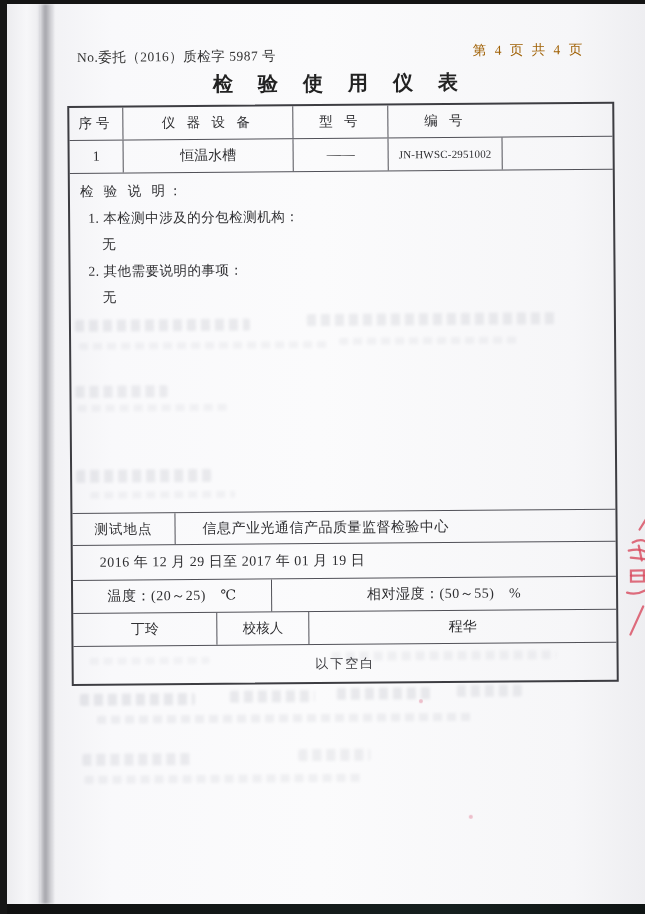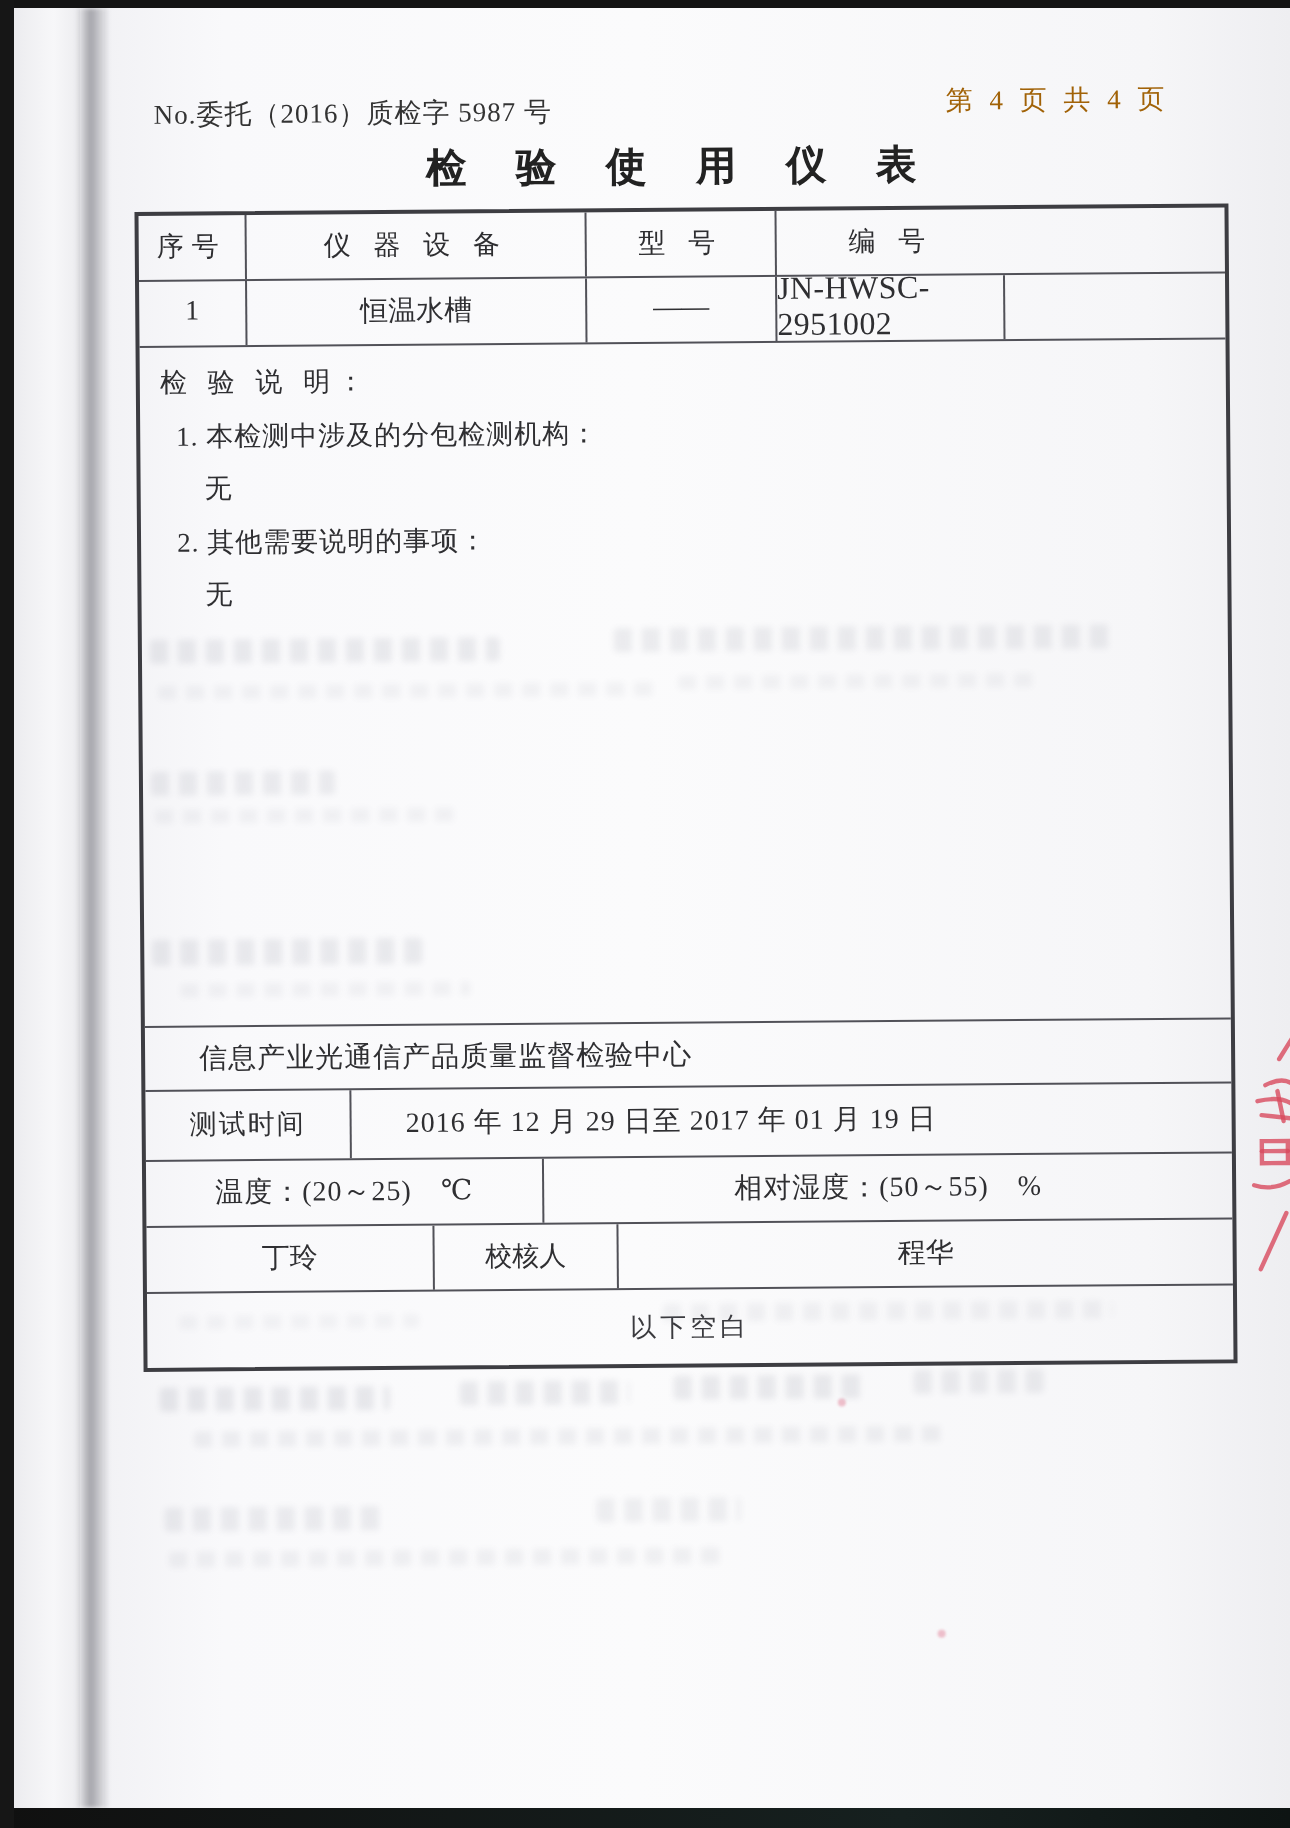--- a/index.html
+++ b/index.html
@@ -31,21 +31,21 @@
   .trow{display:flex;border-bottom:1px solid #515158;}
   .trow:last-child{border-bottom:none;}
   .cell{box-sizing:border-box;border-right:1px solid #515158;display:flex;
         align-items:center;justify-content:center;overflow:hidden;}
   .cell:last-child{border-right:none;}
   .head .cell{font-size:13.5px;letter-spacing:4px;color:#2e2e31;}
   .h33{height:32px;} .h34{height:34px;} .h32{height:31px;} .h38{height:37px;}
   .c0{flex:0 0 54px;} .c1{flex:0 0 170px;} .c2{flex:0 0 95px;} .c3{flex:0 0 114px;} .c4{flex:1;}
   .lab{flex:0 0 103px;font-size:13.5px;letter-spacing:1px;}
   .val{flex:1;justify-content:flex-start;padding-left:27px;letter-spacing:.5px;}
-  .serial{font-family:"Liberation Serif",serif;font-size:16px;letter-spacing:.2px;}
+  .serial{font-family:"Liberation Serif",serif;font-size:11px;letter-spacing:.2px;}
 
   .notes-box{height:340px;border-bottom:1px solid #515158;padding:9px 10px 0 10px;box-sizing:border-box;}
   .notes-h{font-size:13.5px;letter-spacing:3.5px;color:#2e2e31;}
   .note-item{font-size:13.5px;margin-top:9px;margin-left:8px;letter-spacing:.5px;}
   .note-val{font-size:13.5px;margin-top:8px;margin-left:22px;letter-spacing:.5px;}
 
   .tempcell{flex:0 0 199px;justify-content:center;letter-spacing:.5px;}
   .humcell{flex:1;justify-content:center;letter-spacing:.5px;}
   .p1{flex:0 0 144px;} .p2{flex:0 0 92px;font-size:13.5px;} .p3{flex:1;}
   .blank-row .cell{font-size:13px;letter-spacing:2px;color:#3a3a3e;}
@@ -91,25 +91,25 @@
 
       <div class="notes-box">
         <div class="notes-h">检 验 说 明：</div>
         <div class="note-item">1. 本检测中涉及的分包检测机构：</div>
         <div class="note-val">无</div>
         <div class="note-item">2. 其他需要说明的事项：</div>
         <div class="note-val">无</div>
       </div>
 
       <div class="trow h32">
+        <div class="cell lab">测试地点</div>
         <div class="cell val">信息产业光通信产品质量监督检验中心</div>
       </div>
 
       <div class="trow h34">
-        <div class="cell lab">测试时间</div>
         <div class="cell val">2016 年 12 月 29 日至 2017 年 01 月 19 日</div>
       </div>
 
       <div class="trow h33">
         <div class="cell tempcell">温度：(20～25)　℃</div>
         <div class="cell humcell">相对湿度：(50～55)　%</div>
       </div>
 
       <div class="trow h33">
         <div class="cell p1">丁玲</div>

